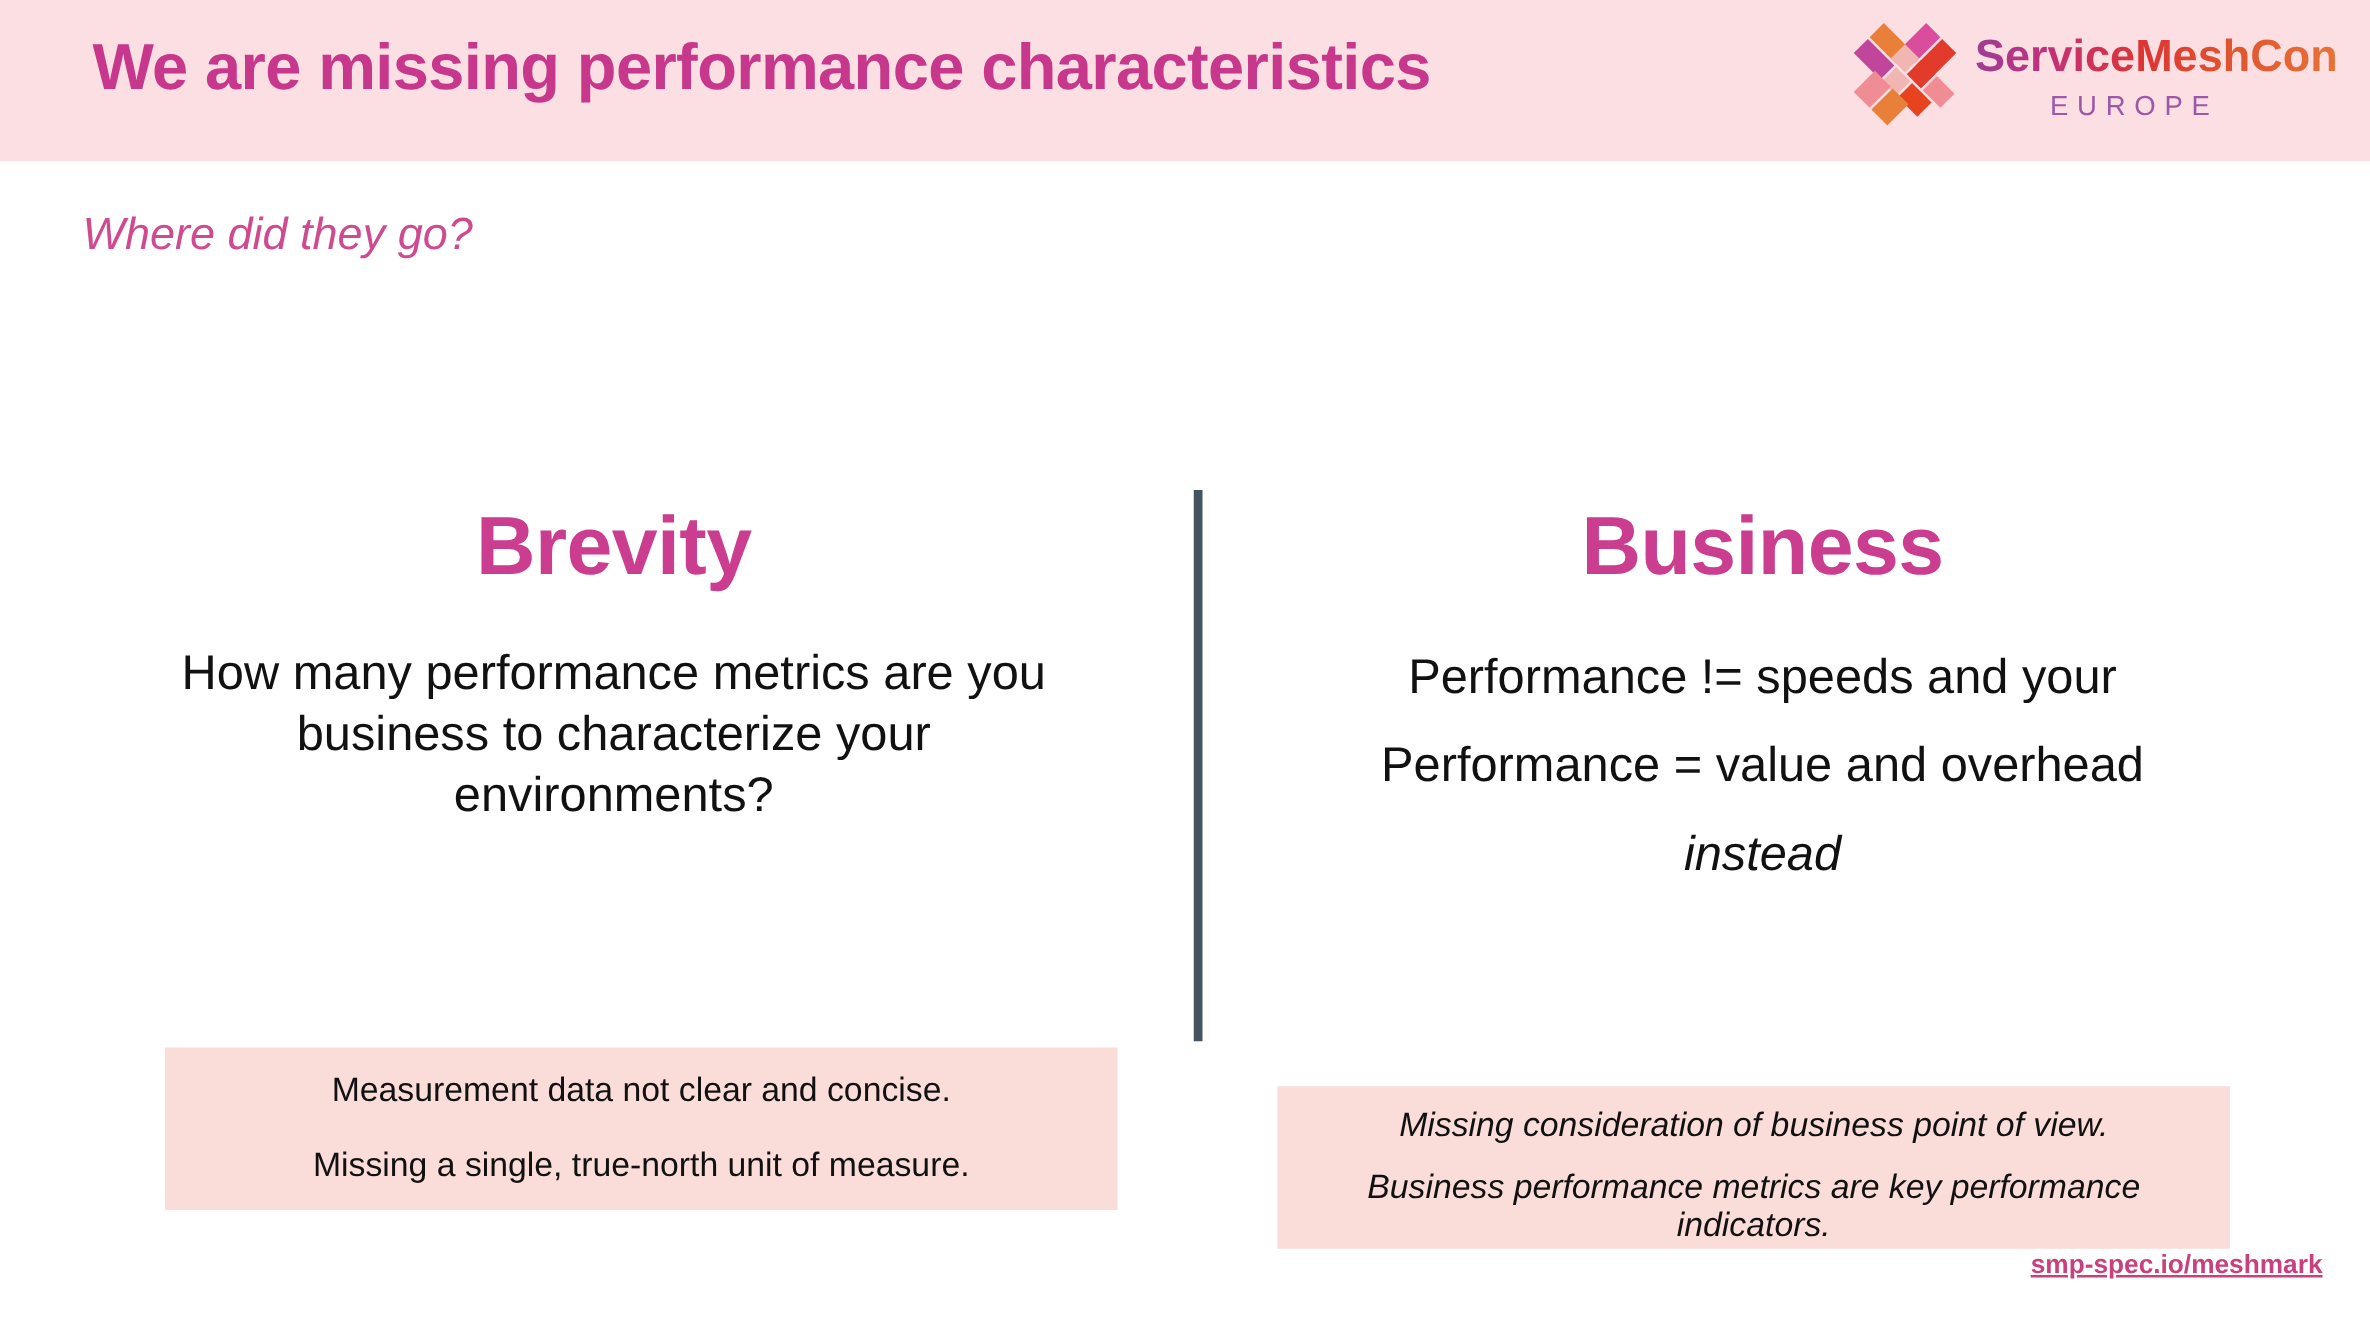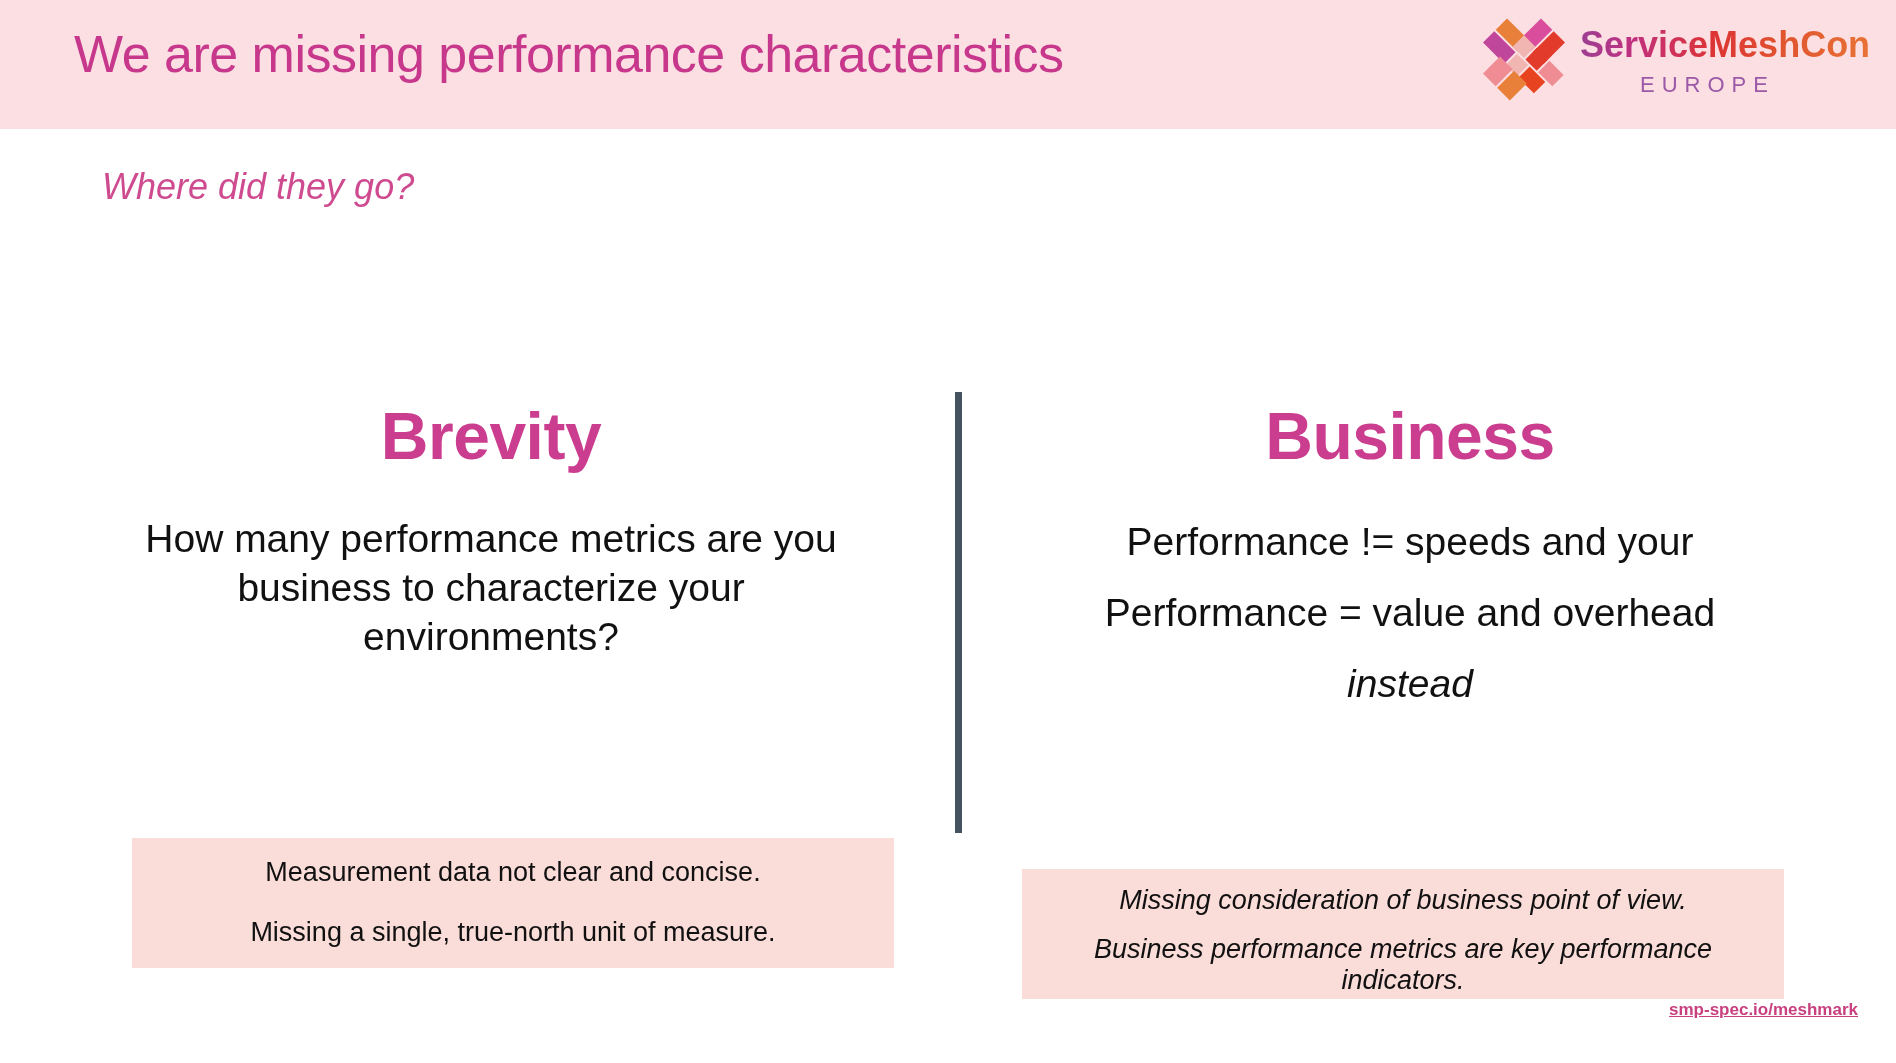--- a/index.html
+++ b/index.html
@@ -12,21 +12,21 @@
     position:relative;
   }
 
   
   #header-band{
     position:absolute;left:0;top:0;width:1896px;height:129px;
     background:#fcdfe2;
   }
   #slide-title{
     position:absolute;left:74px;top:24px;
-    font-size:52px;font-weight:normal;
+    font-size:52px;font-weight:bold;
     color:#c7388c;
     letter-spacing:-0.5px;
     white-space:nowrap;
   }
 
   
   #logo-block{
     position:absolute;right:18px;top:6px;
     width:400px;height:112px;
   }
@@ -44,21 +44,20 @@
     position:absolute;left:162px;top:66px;
     font-size:22px;letter-spacing:7px;color:#9b59a8;
     font-weight:400;white-space:nowrap;
   }
 
   
   #subtitle{
     position:absolute;left:66px;top:166px;
     font-size:36px;font-style:italic;color:#cf4b90;
     white-space:nowrap;
-    margin-left:36px;
   }
 
   
   #divider{
     position:absolute;left:955px;top:392px;width:7px;height:441px;
     background:#45525f;
   }
 
   .col{position:absolute;top:0;}
   #col-left{left:96px;width:790px;}
@@ -100,21 +99,21 @@
     margin-top:31px;
   }
   #callout-right .cline{
     font-size:27px;color:#111111;text-align:center;font-style:italic;
     line-height:1.15;margin-bottom:18px;
   }
 
   
   #footer-link{
     position:absolute;right:38px;top:1000px;
-    font-size:17px;font-weight:bold;color:#c9407f;
+    font-size:21px;font-weight:bold;color:#c9407f;
     text-decoration:underline;white-space:nowrap;
     cursor:pointer;
   }
 </style>
 </head>
 <body>
 
 <div id="header-band">
   <div id="slide-title">We are missing performance characteristics</div>
 

